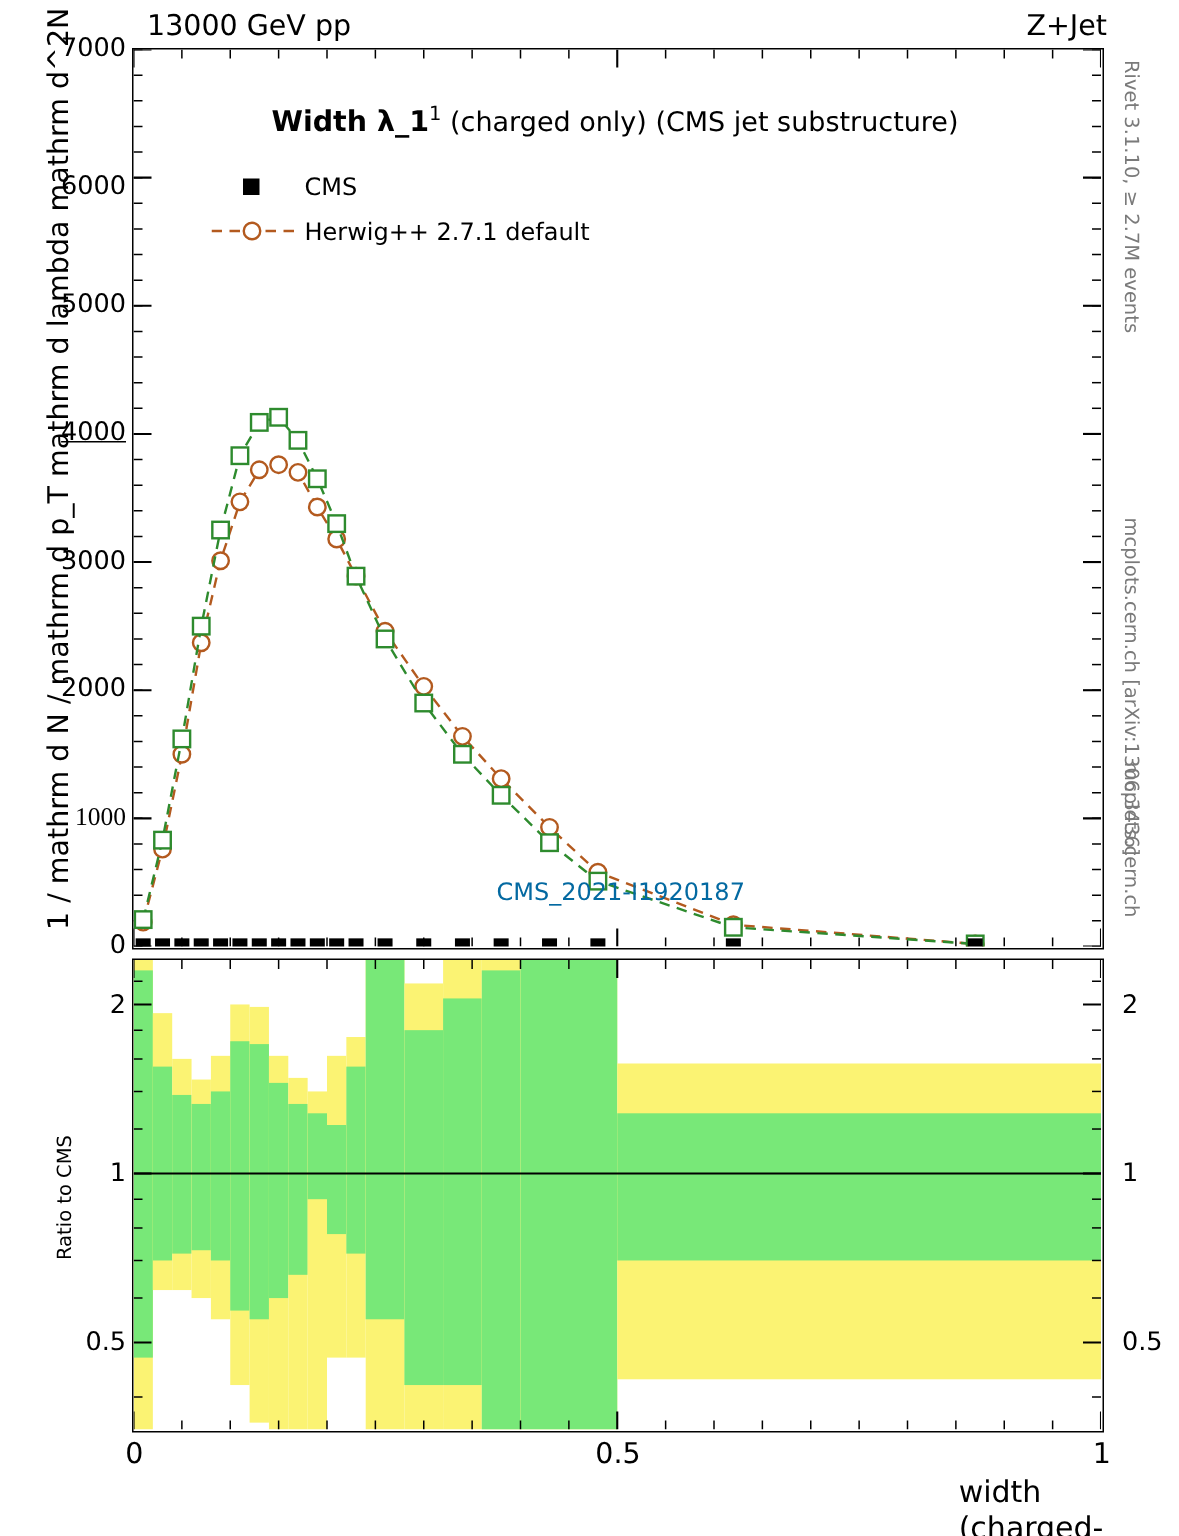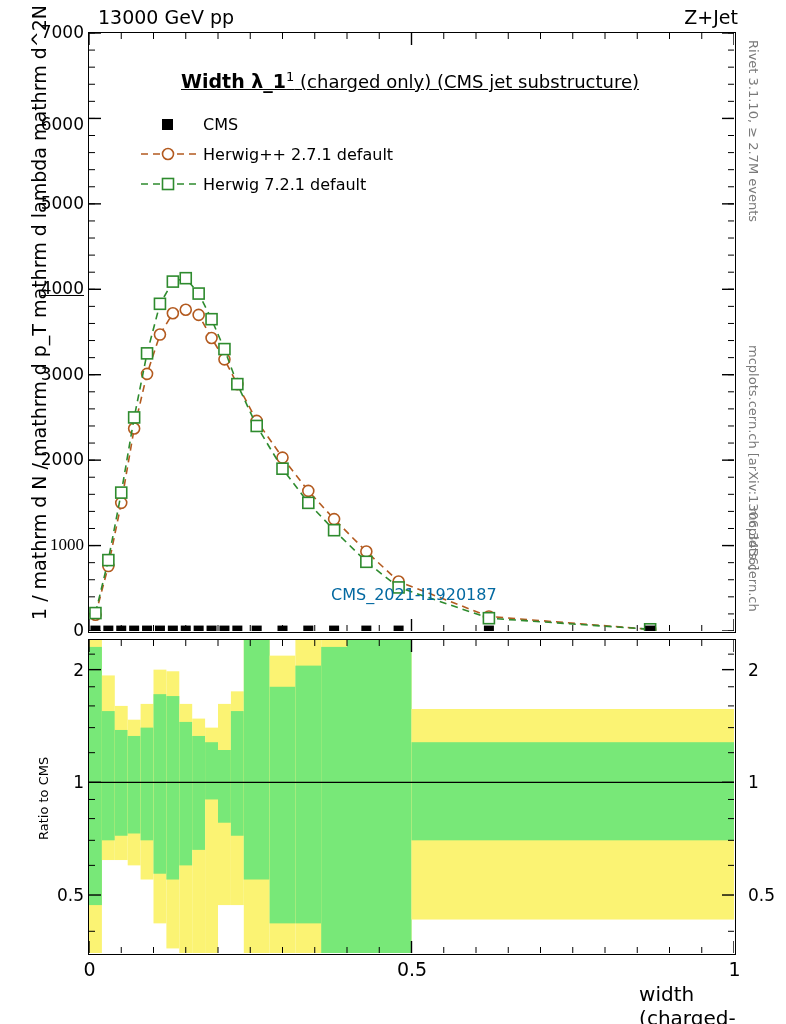--- a/index.html
+++ b/index.html
@@ -250,50 +250,41 @@
         <rect x="162.70000000000002" y="592.5728571428572" width="10" height="10" fill="#000000"></rect>
         <rect x="188.5" y="592.5728571428572" width="10" height="10" fill="#000000"></rect>
         <rect x="214.3" y="592.5728571428572" width="10" height="10" fill="#000000"></rect>
         <rect x="240.1" y="592.5728571428572" width="10" height="10" fill="#000000"></rect>
         <rect x="272.35" y="592.5728571428572" width="10" height="10" fill="#000000"></rect>
         <rect x="304.59999999999997" y="592.5728571428572" width="10" height="10" fill="#000000"></rect>
         <rect x="394.9" y="592.5728571428572" width="10" height="10" fill="#000000"></rect>
         <rect x="556.15" y="592.5728571428572" width="10" height="10" fill="#000000"></rect>
       </svg>
 
-  <div class="abs plot-title" style="left:92px;top:36px;text-decoration:underline;">
+  <div class="abs plot-title" style="left:92px;top:36px;">
     <span class="big">Width λ_1</span><sup style="font-size:13px;">1</sup><span> (charged only) (CMS jet substructure)</span>
   </div>
 
   <div class="abs legend" style="left:52px;top:76px;">
     <div class="legend-row">
       <span class="legend-key">
         <svg width="56" height="16">
               <rect x="21" y="3" width="11" height="11" fill="#000"></rect>
             </svg>
       </span>
       <span class="legend-txt">CMS</span>
     </div>
     <div class="legend-row">
       <span class="legend-key">
         <svg width="56" height="16">
           <line x1="0" y1="8" x2="56" y2="8" stroke="#b35a1f" stroke-width="1.6" stroke-dasharray="7,5"></line>
           <circle cx="27" cy="8" r="5.5" fill="#ffffff" stroke="#b35a1f" stroke-width="1.6"></circle>
         </svg>
       </span>
       <span class="legend-txt">Herwig++ 2.7.1 default</span>
-    </div>
-    <div class="legend-row">
-      <span class="legend-key">
-        <svg width="56" height="16">
-          <line x1="0" y1="8" x2="56" y2="8" stroke="#2e8b2e" stroke-width="1.6" stroke-dasharray="7,5"></line>
-          <rect x="21.5" y="2.5" width="11" height="11" fill="#ffffff" stroke="#2e8b2e" stroke-width="1.6"></rect>
-        </svg>
-      </span>
-      <span class="legend-txt">Herwig 7.2.1 default</span>
     </div>
   </div>
 
   <div class="abs watermark" style="left:242px;top:552px;">CMS_2021-I1920187</div>
 </div>
 
 <div class="abs" id="mainYTicks" style="left:0px;top:32px;width:84px;height:601px;">
       <div class="ytick" style="top: 598px; width: 84px;">0</div>
       <div class="ytick" style="top: 512.571px; width: 84px; font-family: Liberation Serif, serif;">1000</div>
       <div class="ytick" style="top: 427.143px; width: 84px;">2000</div>

